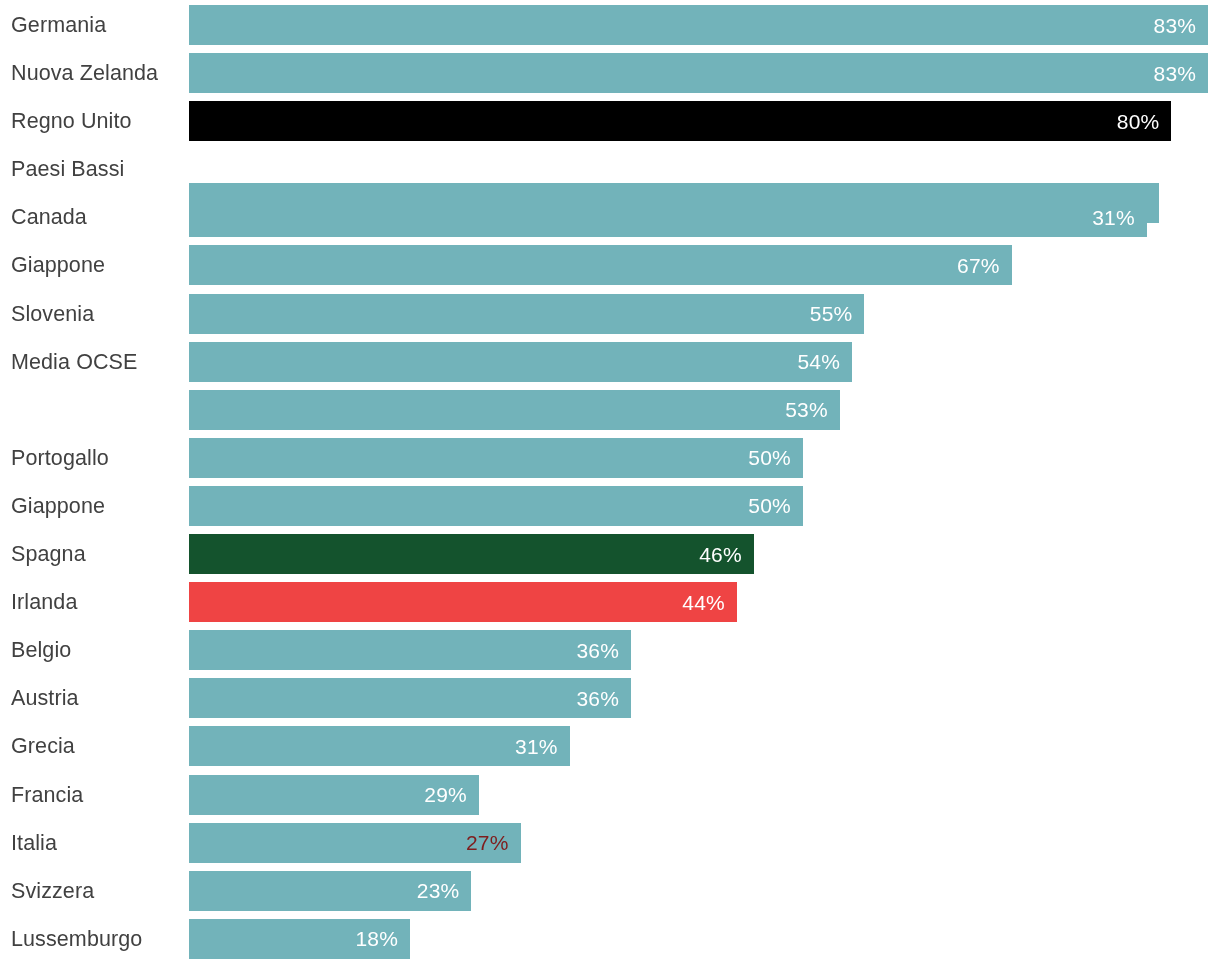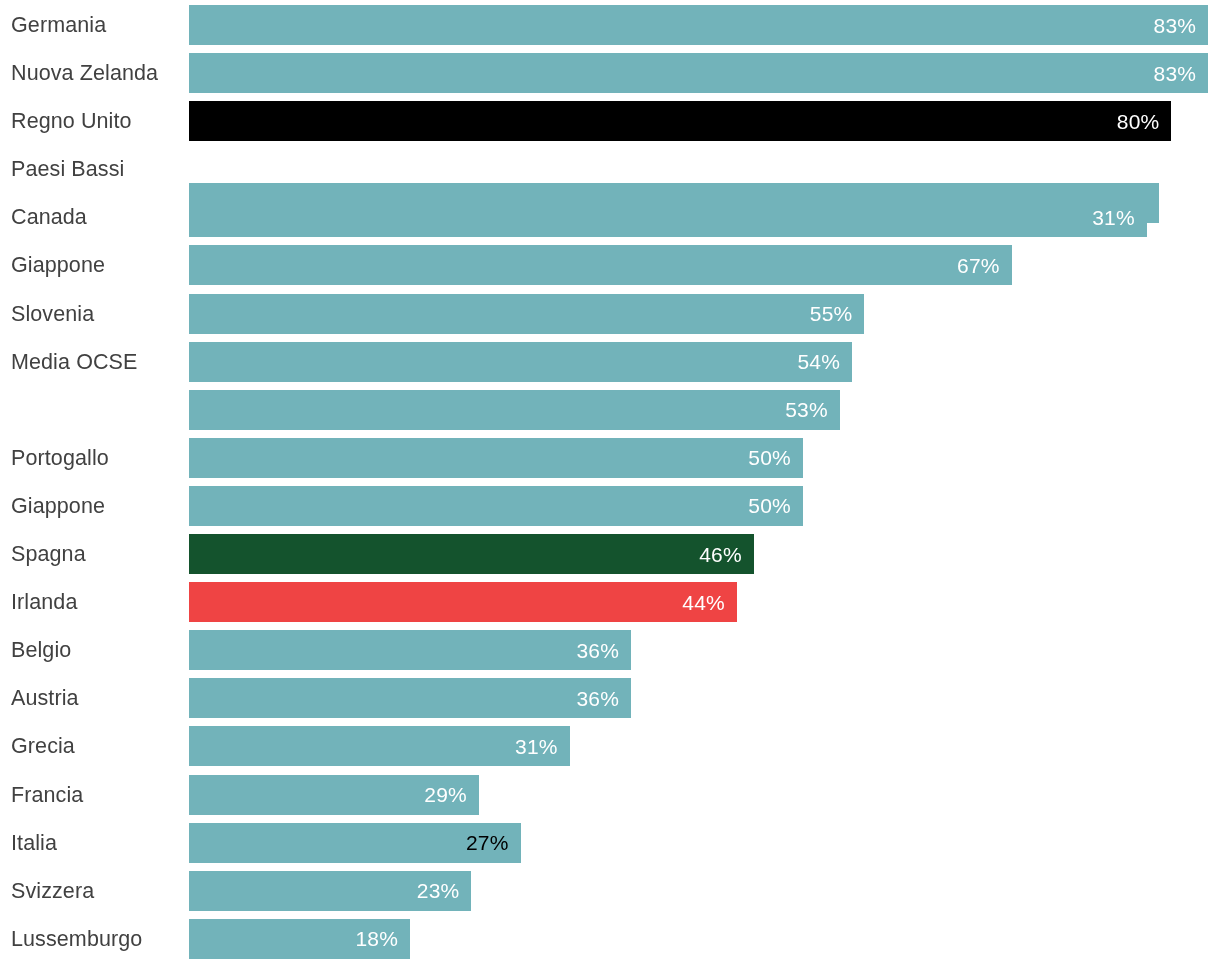--- a/index.html
+++ b/index.html
@@ -214,21 +214,21 @@
         <div class="bar-area">
           <div class="bar" style="background: rgb(114, 179, 186); width: 290px;">
             <span class="bar-value" style="color: rgb(255, 255, 255);">29%</span>
           </div>
         </div>
       </div>
       <div class="row">
         <div class="cat-label">Italia</div>
         <div class="bar-area">
           <div class="bar" style="background: rgb(114, 179, 186); width: 331.56px;">
-            <span class="bar-value" style="color: #000000; text-align: center;">27%</span>
+            <span class="bar-value" style="color: #7f1d1d; text-align: center;">27%</span>
           </div>
         </div>
       </div>
       <div class="row">
         <div class="cat-label">Svizzera</div>
         <div class="bar-area">
           <div class="bar" style="background: rgb(114, 179, 186); width: 282.44px;">
             <span class="bar-value" style="color: rgb(255, 255, 255);">23%</span>
           </div>
         </div>

